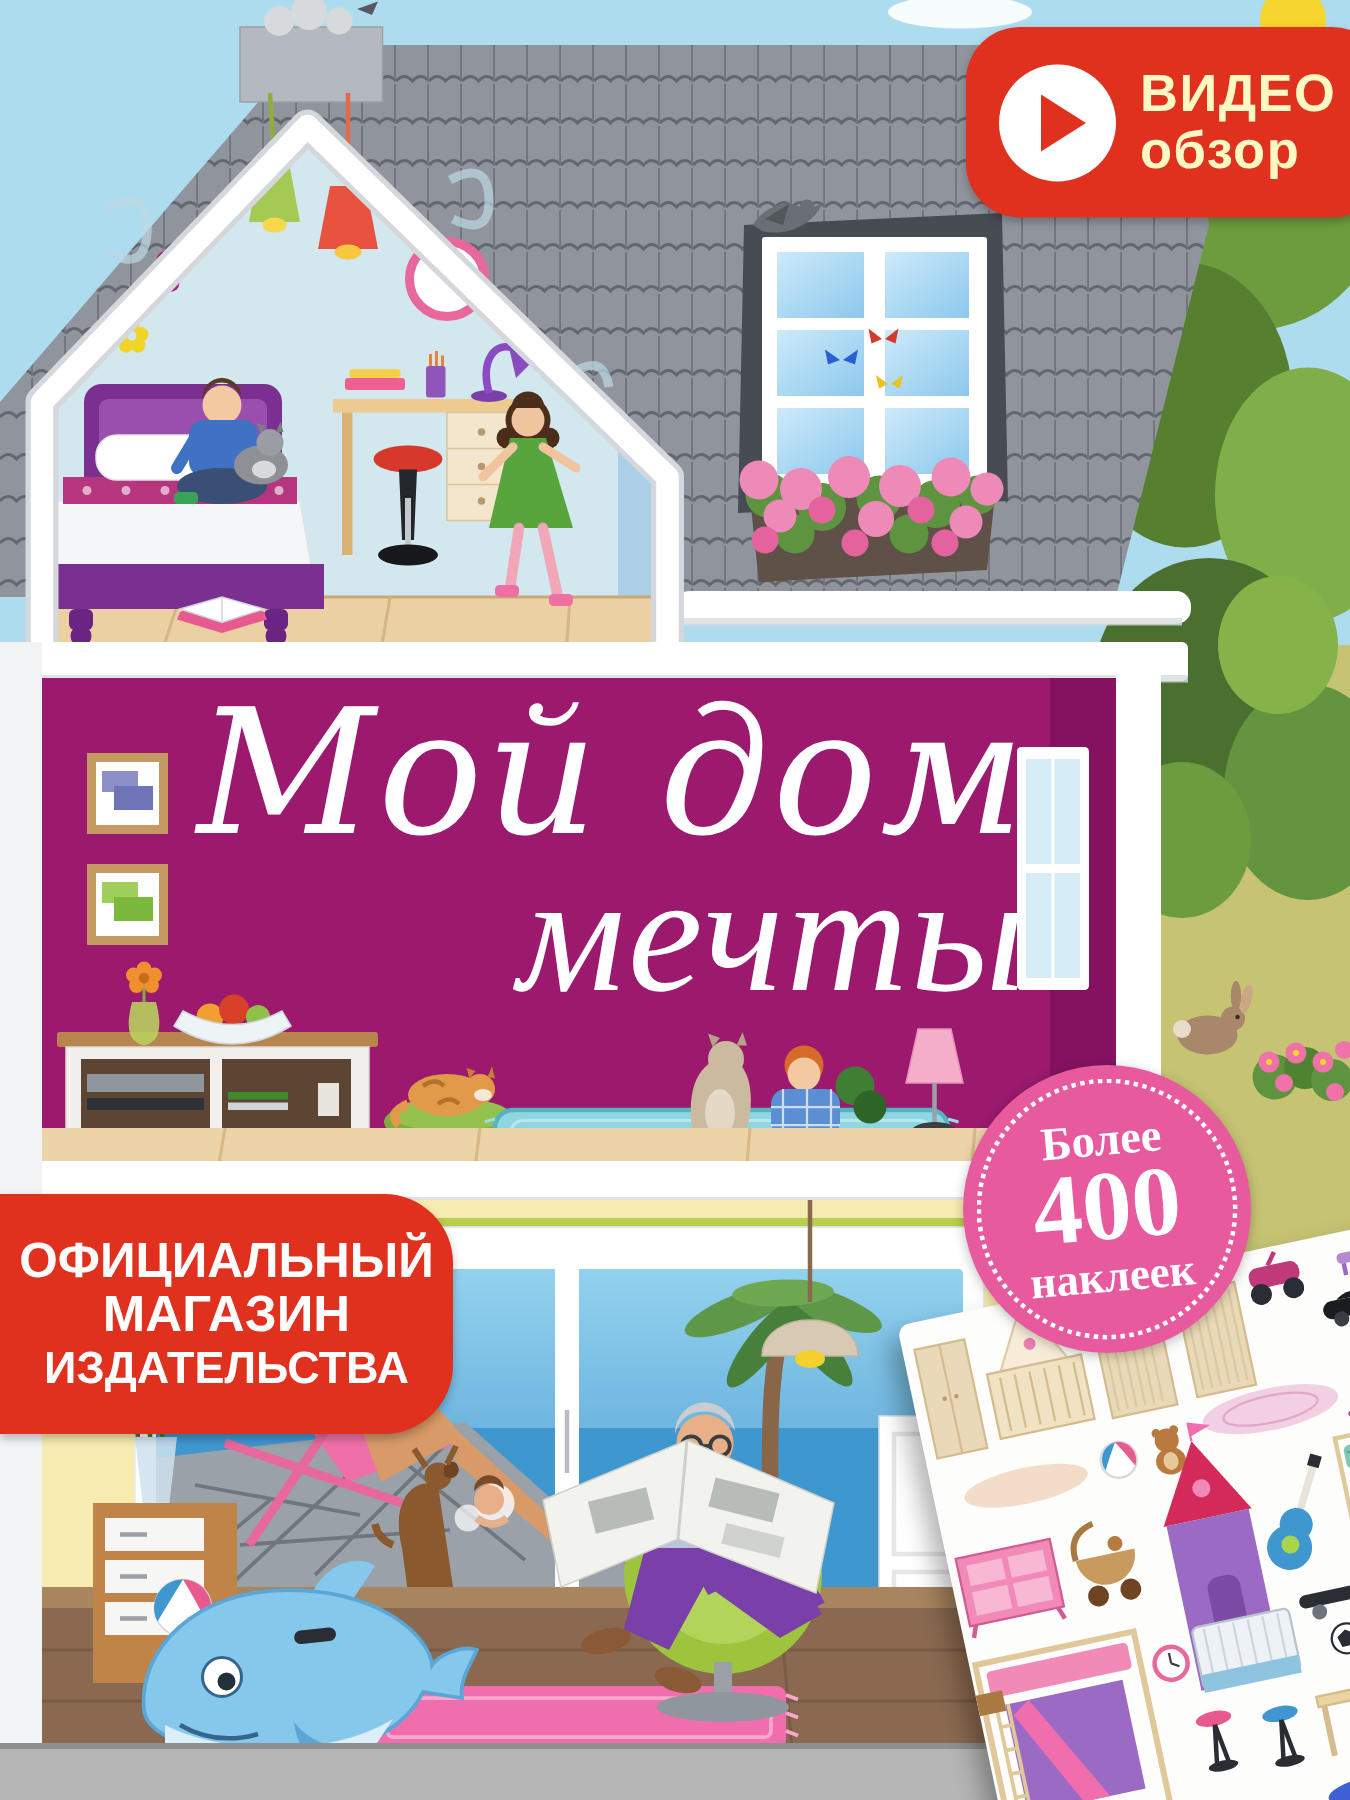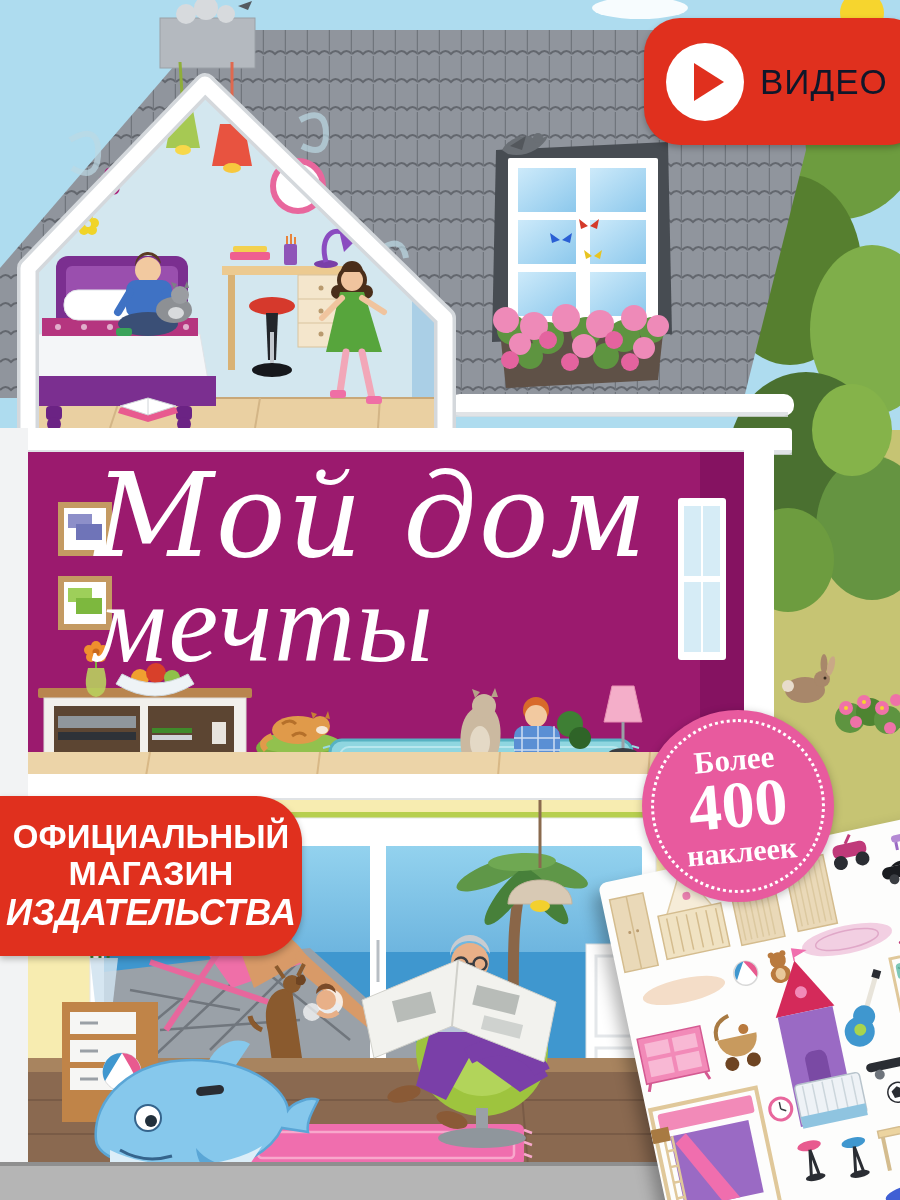--- a/index.html
+++ b/index.html
@@ -7,37 +7,37 @@
          font-family:"Liberation Sans",sans-serif;}
   .stage svg{display:block;}
   
   .video-badge{position:absolute;left:644px;top:18px;width:280px;height:127px;
     background:#e0301e;border-radius:36px;display:flex;align-items:center;gap:16px;
     padding-left:22px;box-sizing:border-box;box-shadow:0 3px 6px rgba(0,0,0,.25);}
   .play-circle{width:78px;height:78px;border-radius:50%;background:#ffffff;flex:0 0 auto;
     display:flex;align-items:center;justify-content:center;}
   .play-tri{width:0;height:0;border-left:30px solid #e0301e;border-top:19px solid transparent;
     border-bottom:19px solid transparent;margin-left:8px;}
-  .video-text{color:#0f172a;font-weight:normal;font-size:35px;line-height:1.08;letter-spacing:1px;}
+  .video-text{color:#fef9c3;font-weight:bold;font-size:35px;line-height:1.08;letter-spacing:1px;}
   .store-badge{position:absolute;left:0;top:796px;width:302px;height:160px;background:#e0301e;
     border-radius:0 46px 46px 0;display:flex;flex-direction:column;justify-content:center;
     align-items:center;color:#fff;font-weight:bold;box-shadow:0 3px 6px rgba(0,0,0,.25);}
   .store-l1{font-size:33px;line-height:1.15;}
   .store-l2{font-size:34px;line-height:1.05;}
-  .store-l3{font-size:36px;line-height:1.2;font-style:italic;}
+  .store-l3{font-size:30px;line-height:1.2;}
   .sticker-badge{position:absolute;left:642px;top:710px;width:192px;height:192px;border-radius:50%;
     background:#e85a9e;z-index:4;box-shadow:0 2px 8px rgba(0,0,0,.25);}
   .sticker-badge .ring{position:absolute;inset:9px;border:3px dotted #ffffff;border-radius:50%;}
   .sticker-badge .txt{position:absolute;inset:0;display:flex;flex-direction:column;align-items:center;
     justify-content:center;color:#fff;font-family:"Liberation Serif",serif;font-weight:bold;
     transform:rotate(-5deg);}
   .sb-l1{font-size:31px;line-height:.95;}
   .sb-l2{font-size:66px;line-height:.95;}
   .sb-l3{font-size:30px;line-height:1.0;}
-  .cover-title{position:absolute;left:95px;top:458px;width:590px;text-align:left;color:#fff;
+  .cover-title{position:absolute;left:95px;top:458px;width:590px;text-align:right;color:#fff;
     font-family:"DejaVu Serif",serif;font-style:italic;z-index:2;pointer-events:none;}
   .title-l1{font-size:116px;line-height:1.0;letter-spacing:2px;}
   .title-l2{font-size:112px;line-height:.88;letter-spacing:2px;font-family:Liberation Serif, serif;}
   .sheet{position:absolute;left:598px;top:884px;width:345px;height:390px;background:#fdfdfc;
     border-radius:8px;transform:rotate(-12deg);transform-origin:0 0;z-index:3;
     box-shadow:-8px 8px 16px rgba(0,0,0,.3);overflow:hidden;}
 </style>
 </head>
 <body>
 
@@ -710,20 +710,21 @@
   <div class="title-l1">Мой дом</div>
   <div class="title-l2">мечты</div>
 </div>
 
 <div class="video-badge">
   <div class="play-circle">
         <div class="play-tri"></div>
       </div>
   <div class="video-text">
     <div>ВИДЕО</div>
+    <div>обзор</div>
   </div>
 </div>
 
 <div class="store-badge">
   <div class="store-l1">ОФИЦИАЛЬНЫЙ</div>
   <div class="store-l2">МАГАЗИН</div>
   <div class="store-l3">ИЗДАТЕЛЬСТВА</div>
 </div>
 
 <div class="sticker-badge">

